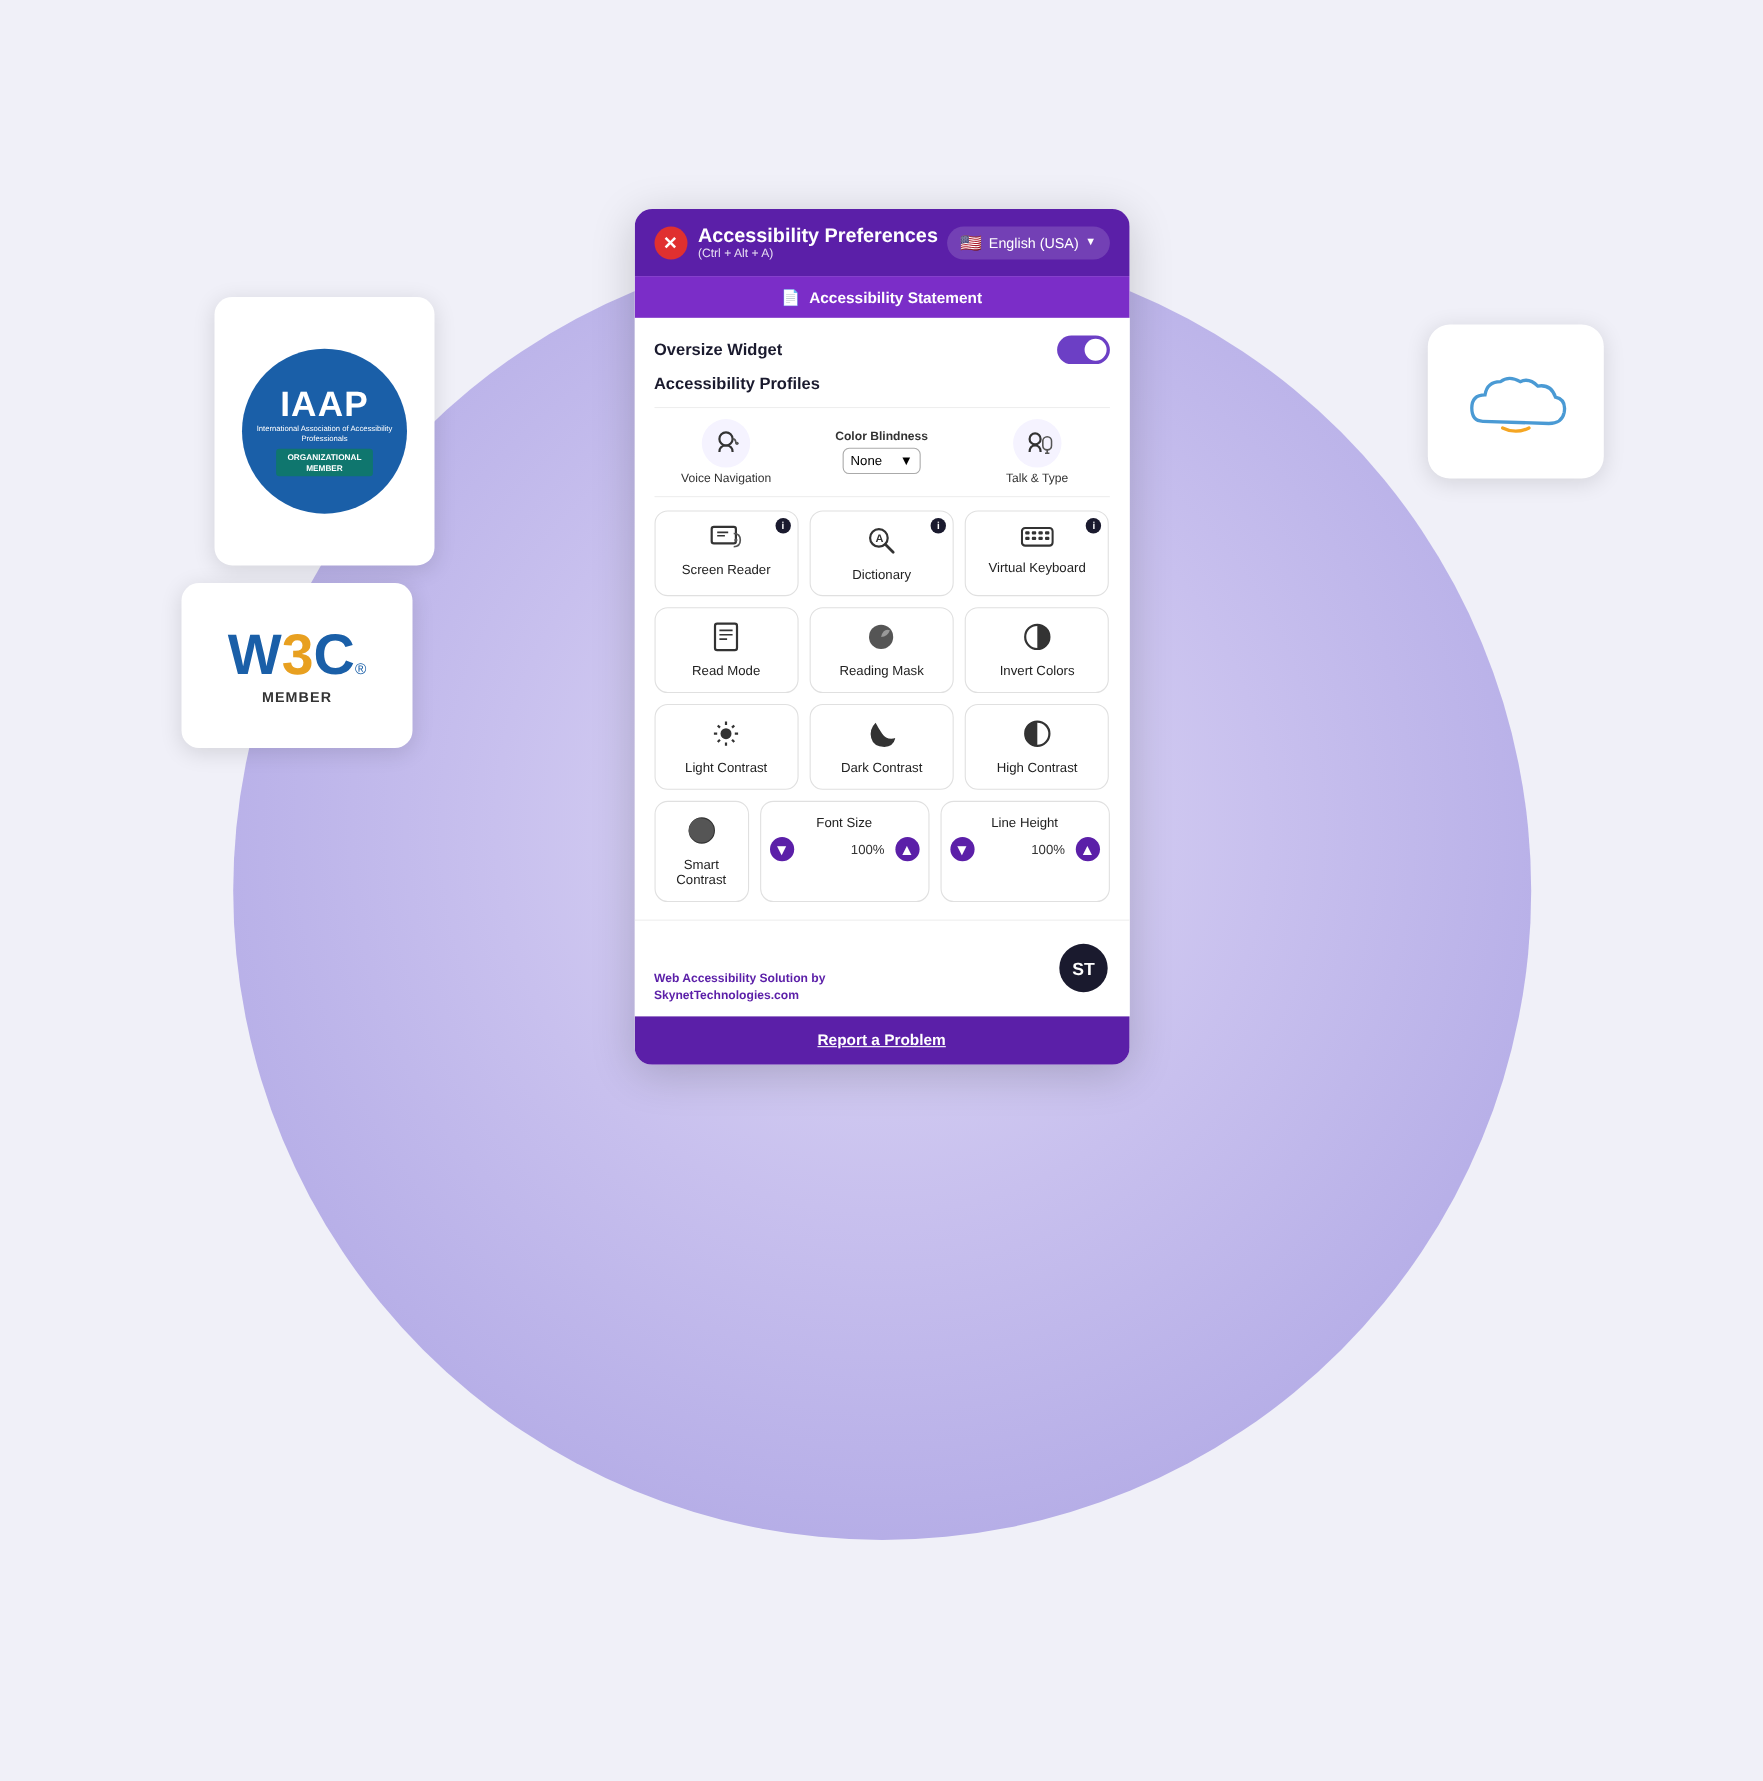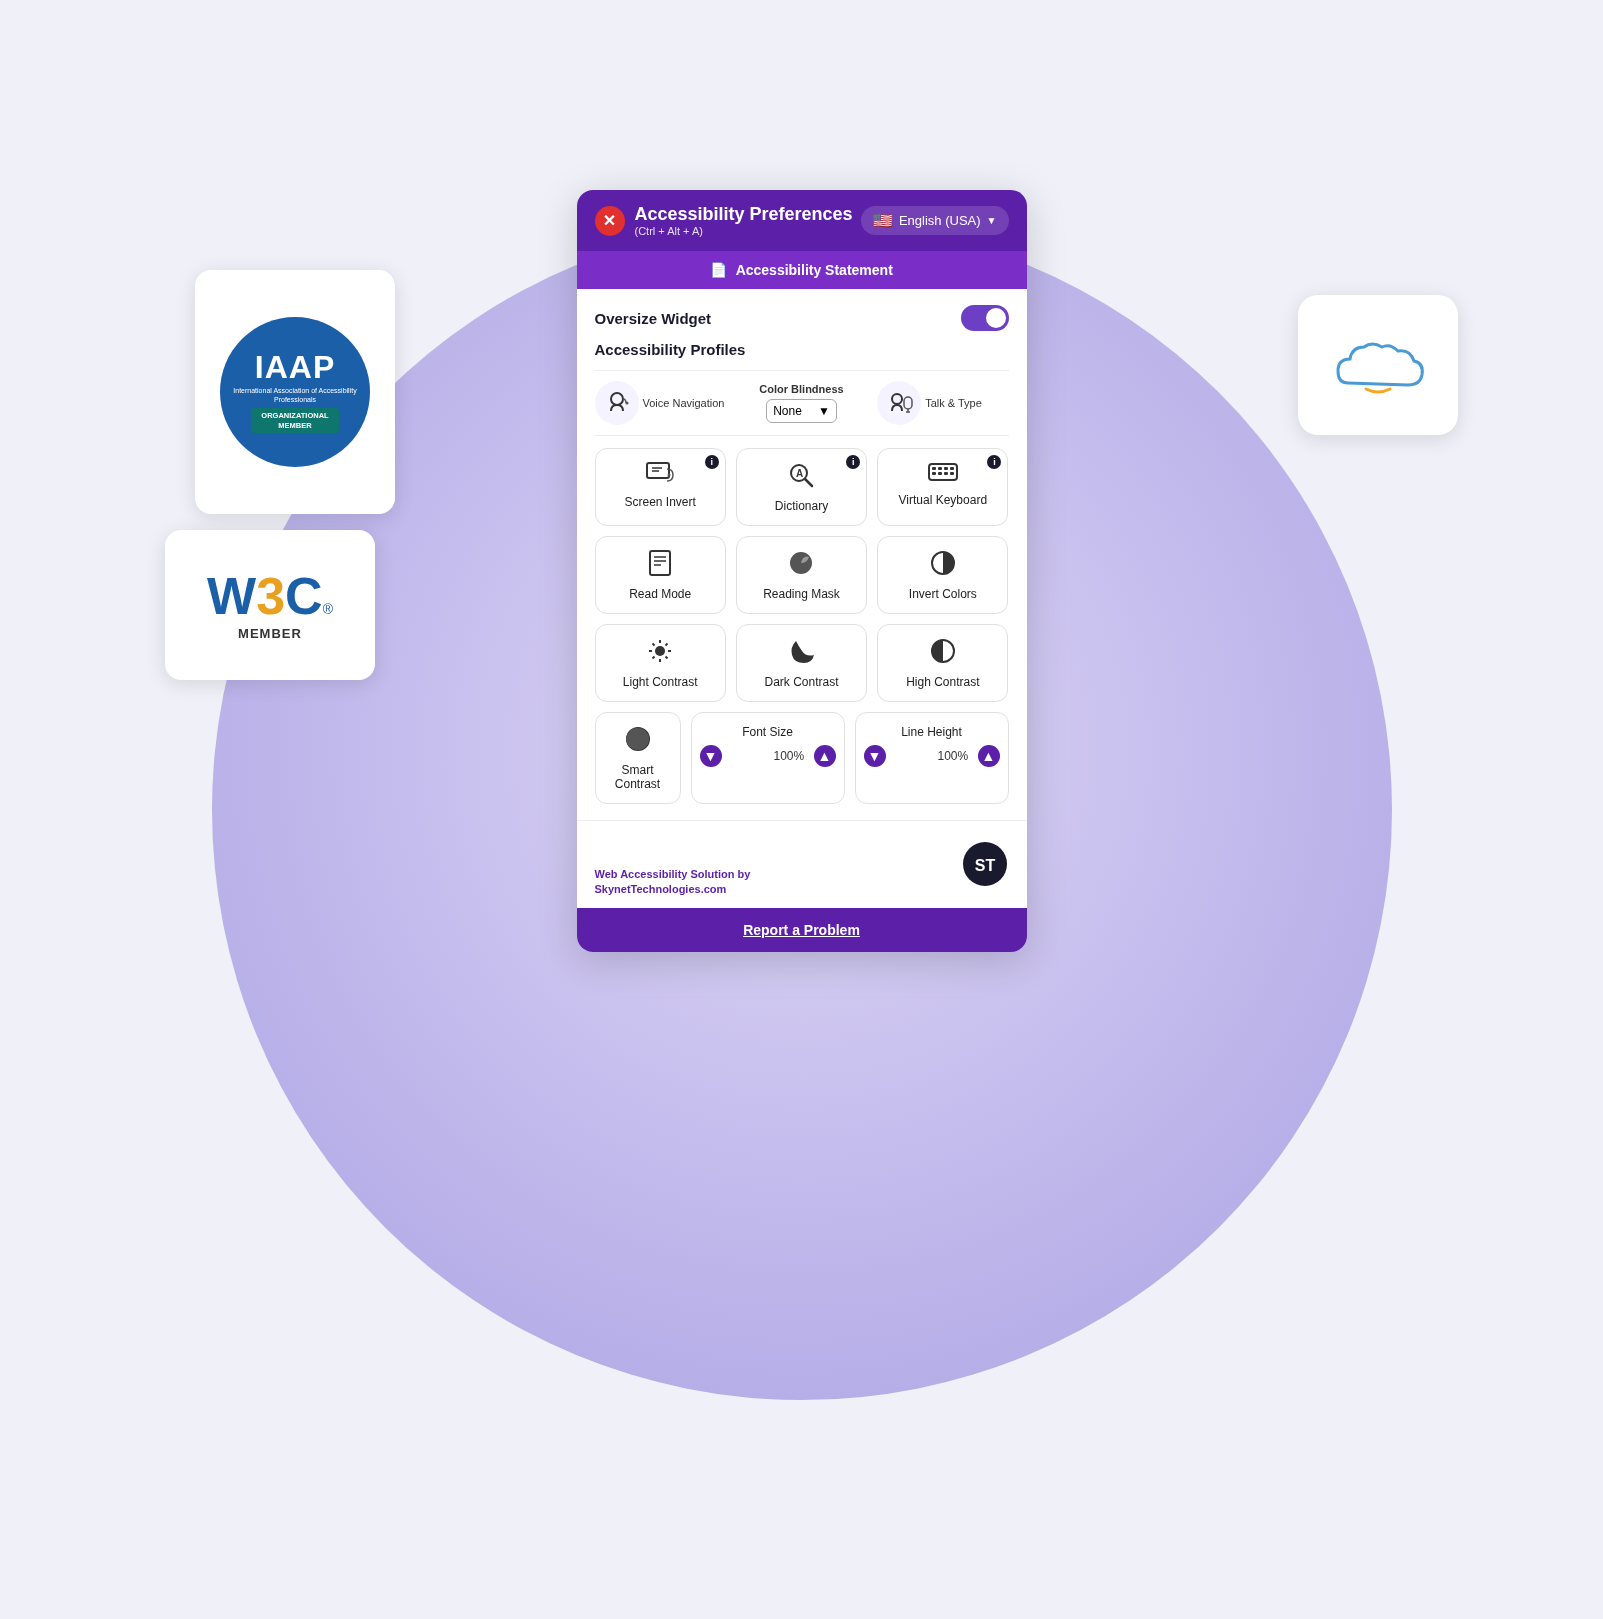--- a/index.html
+++ b/index.html
@@ -322,21 +322,21 @@
       align-items: center;
       gap: 10px;
       margin-bottom: 12px;
       padding: 10px 0;
       border-top: 1px solid #eee;
       border-bottom: 1px solid #eee;
     }
 
     .profile-item {
       display: flex;
-      flex-direction: row;
+      flex-direction: column;
       align-items: center;
       gap: 4px;
       flex: 1;
     }
 
     .profile-icon-wrap {
       width: 44px;
       height: 44px;
       border-radius: 50%;
       background: #f5f3ff;
@@ -613,21 +613,21 @@
           <div class="info-badge">i</div>
           <span class="feature-icon">
             <svg width="30" height="24" viewBox="0 0 30 24">
               <rect x="2" y="2" width="22" height="15" rx="2" fill="none" stroke="#333" stroke-width="2"></rect>
               <line x1="7" y1="7" x2="17" y2="7" stroke="#333" stroke-width="1.5"></line>
               <line x1="7" y1="10" x2="14" y2="10" stroke="#333" stroke-width="1.5"></line>
               <path d="M22,8 Q28,8 28,14 Q28,20 22,20" fill="none" stroke="#555" stroke-width="1.5"></path>
               <circle cx="24" cy="14" r="1.5" fill="#555"></circle>
             </svg>
           </span>
-          <span class="feature-label">Screen Invert</span>
+          <span class="feature-label">Screen Reader</span>
         </div>
 
         <div class="feature-cell">
           <div class="info-badge">i</div>
           <span class="feature-icon">
             <svg width="28" height="28" viewBox="0 0 28 28">
               <circle cx="12" cy="12" r="8" fill="none" stroke="#333" stroke-width="2"></circle>
               <text x="9" y="16" font-size="10" font-weight="bold" fill="#333">A</text>
               <line x1="18" y1="18" x2="25" y2="25" stroke="#333" stroke-width="2.5" stroke-linecap="round"></line>
             </svg>

